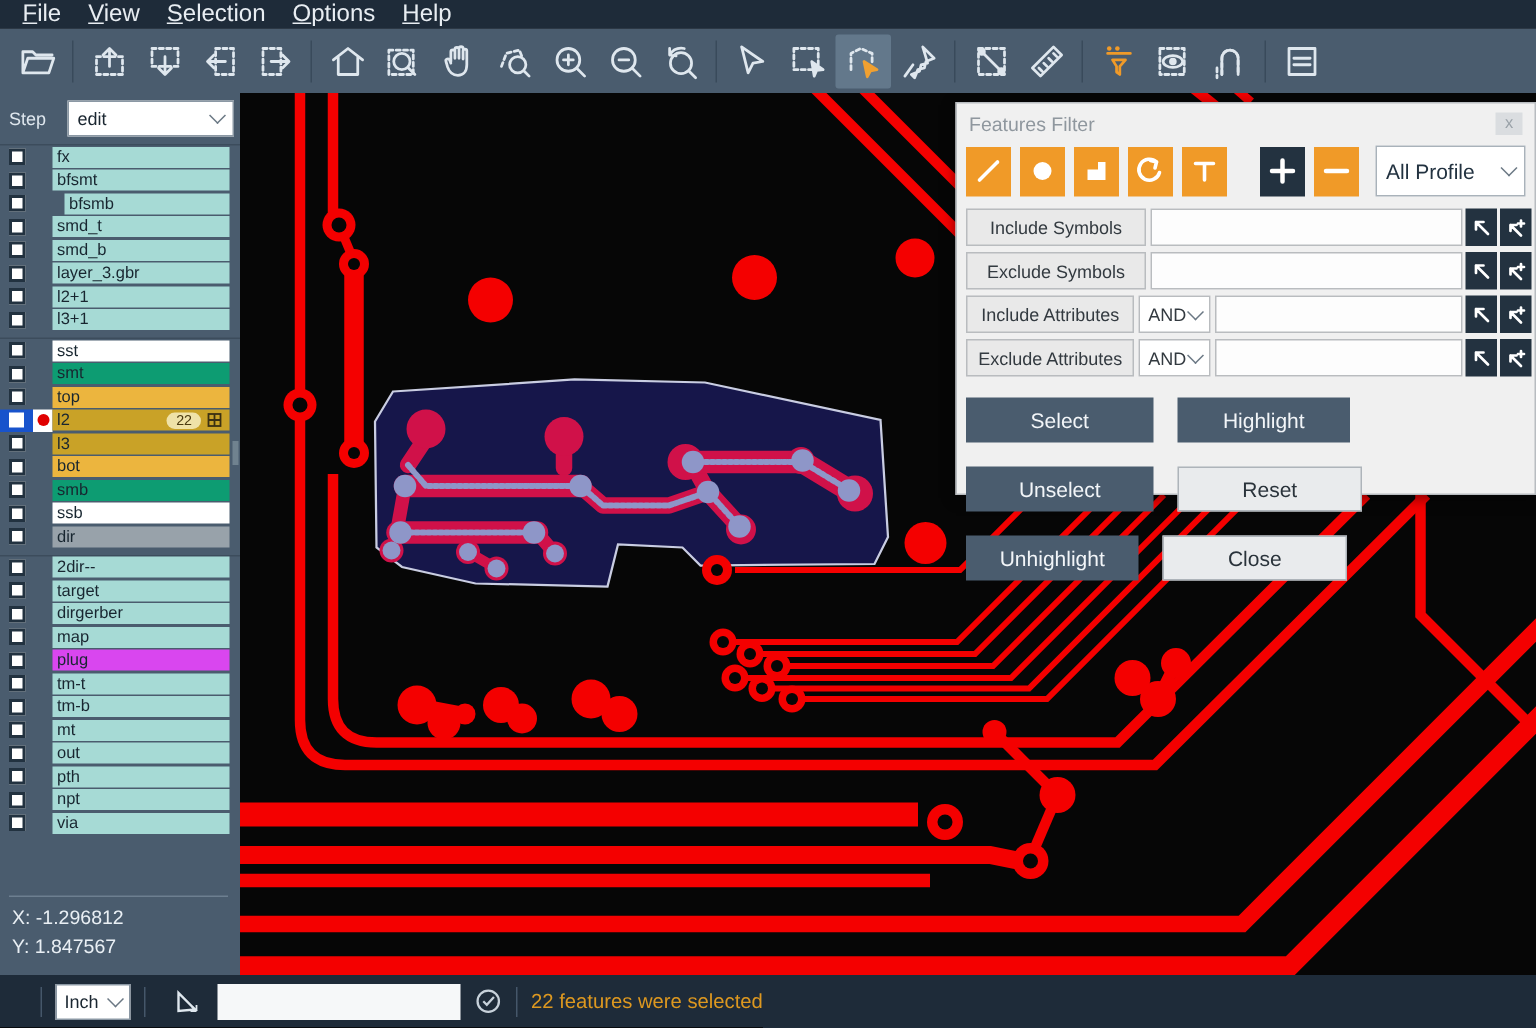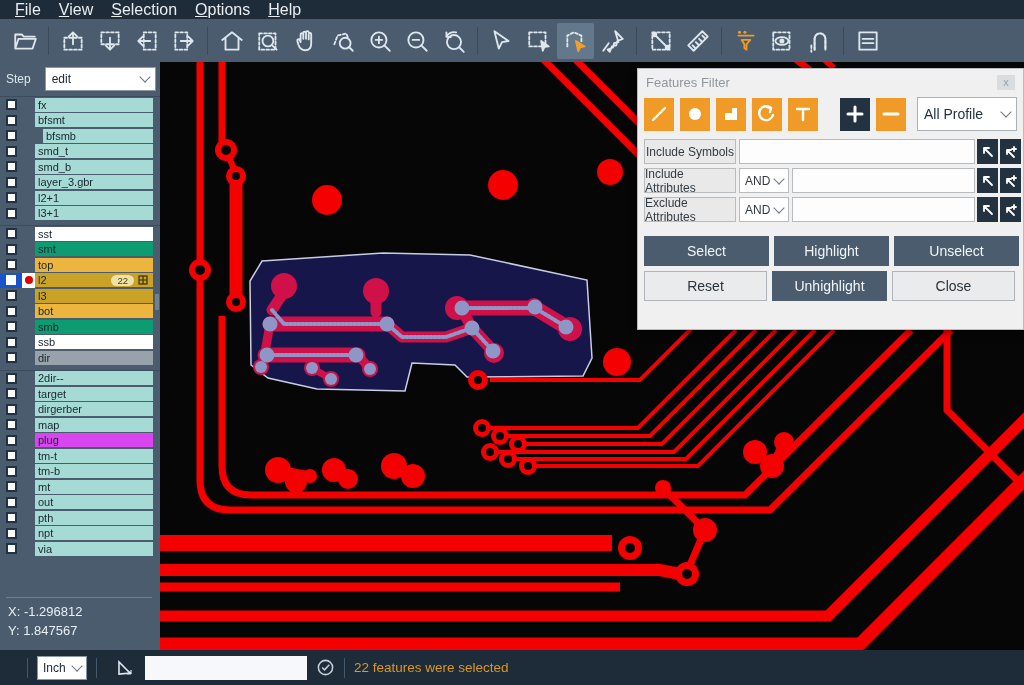--- a/index.html
+++ b/index.html
@@ -69,30 +69,30 @@
   .dclose { margin-left:auto; width:18px; height:15px; background:#dadde0; color:#9aa2a8;
     display:flex; align-items:center; justify-content:center; font-size:11px; }
   .dtools { display:flex; align-items:center; padding:2px 6px 8px 6px; }
   .sqbtn { width:30px; height:33px; margin-right:6px; display:flex; align-items:center; justify-content:center;
     background:var(--accent); }
   .sqbtn svg { stroke:#fff; fill:none; stroke-width:2.4; stroke-linecap:round; }
   .sqbtn.navy { background:#233240; margin-left:16px; }
   .profileSel { margin-left:auto; width:100px; height:34px; background:#fff; border:1px solid #a9b2ba;
     display:flex; align-items:center; justify-content:space-between; padding:0 6px; font-size:14px; color:#223240; }
   .frow { display:flex; align-items:center; margin:0 2px 4px 6px; height:25px; }
-  .flabel { width:92px; height:25px; background:#e9e9e9; border:1px solid #b9bcbf; display:flex;
+  .flabel { width:120px; height:25px; background:#e9e9e9; border:1px solid #b9bcbf; display:flex;
     align-items:center; justify-content:center; font-size:12px; color:#333a40; }
   .fand { width:50px; height:25px; background:#fff; border:1px solid #b9bcbf; margin-left:3px;
     display:flex; align-items:center; justify-content:space-between; padding:0 5px; color:#333a40; }
   .finput { flex:1; height:25px; border:1px solid #b9bcbf; background:#fdfdfd; margin-left:3px;
     font-size:12px; padding:0 4px; outline:none; }
   .abtn { width:21px; height:25px; background:#233240; margin-left:2px; display:flex; align-items:center;
     justify-content:center; flex:0 0 auto; }
   .abtn svg { stroke:#fff; fill:none; stroke-width:1.8; stroke-linecap:round; }
-  .dbtns { display:flex; flex-wrap:wrap; padding:10px 2px 0 6px; gap:5px;align-items:flex-end; }
+  .dbtns { display:flex; flex-wrap:wrap; padding:10px 2px 0 6px; gap:16px;align-items:flex-end; }
   .dbtn { height:30px; display:flex; align-items:center; justify-content:center; font-size:14px;
     background:var(--slate); color:#f2f5f8; }
   .dbtn.light { background:#e9ebed; color:#2a333b; border:1px solid #aeb4ba; }
   .w1{width:125px;} .w2{width:115px;} .w3{width:123px;}
 
   
   .statusbar { height:35px; background:var(--navy); display:flex; align-items:center; flex:0 0 auto;
     padding-left:18px; }
   .ssep { width:1px; height:20px; background:#45576a; margin:0 9px; }
   .unitSel { width:50px; height:24px; background:#fff; border:1px solid #8b98a4; display:flex;
@@ -692,20 +692,34 @@
                 <path d="M11 11 L3 3 M3 3 v5 M3 3 h5"></path>
               </svg>
             </span>
           <span class="abtn">
               <svg width="14" height="14" viewBox="0 0 14 14">
                 <path d="M10 12 L3 5 M3 5 v4 M3 5 h4 M10 2 v4 M8 4 h4"></path>
               </svg>
             </span>
         </div>
         <div class="frow">
+          <span class="flabel">Exclude Symbols</span>
+          <input class="finput" value="" style="">
+          <span class="abtn">
+              <svg width="14" height="14" viewBox="0 0 14 14">
+                <path d="M11 11 L3 3 M3 3 v5 M3 3 h5"></path>
+              </svg>
+            </span>
+          <span class="abtn">
+              <svg width="14" height="14" viewBox="0 0 14 14">
+                <path d="M10 12 L3 5 M3 5 v4 M3 5 h4 M10 2 v4 M8 4 h4"></path>
+              </svg>
+            </span>
+        </div>
+        <div class="frow">
           <span class="flabel">Include Attributes</span>
           <span class="fand">
               <span>AND</span>
               <span class="chev"></span>
             </span>
           <input class="finput" value="" style="">
           <span class="abtn">
               <svg width="14" height="14" viewBox="0 0 14 14">
                 <path d="M11 11 L3 3 M3 3 v5 M3 3 h5"></path>
               </svg>

